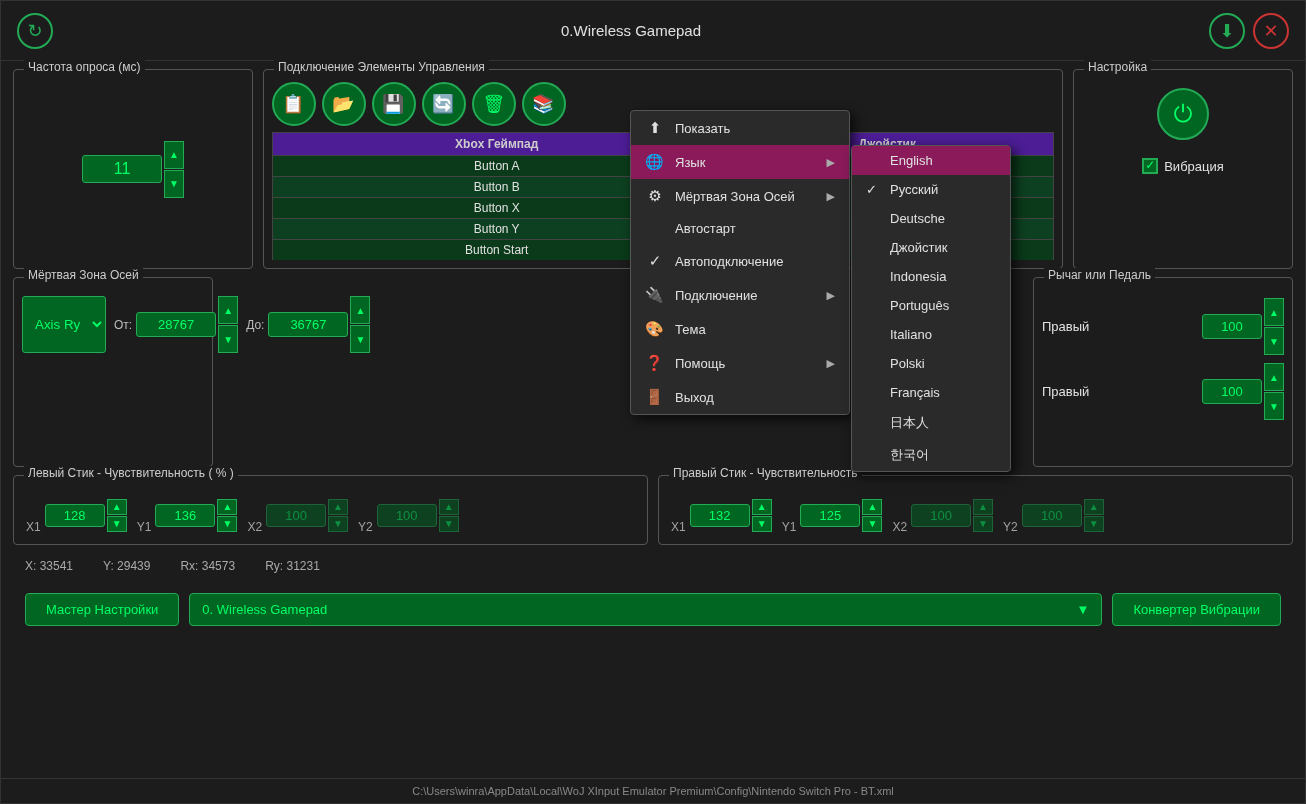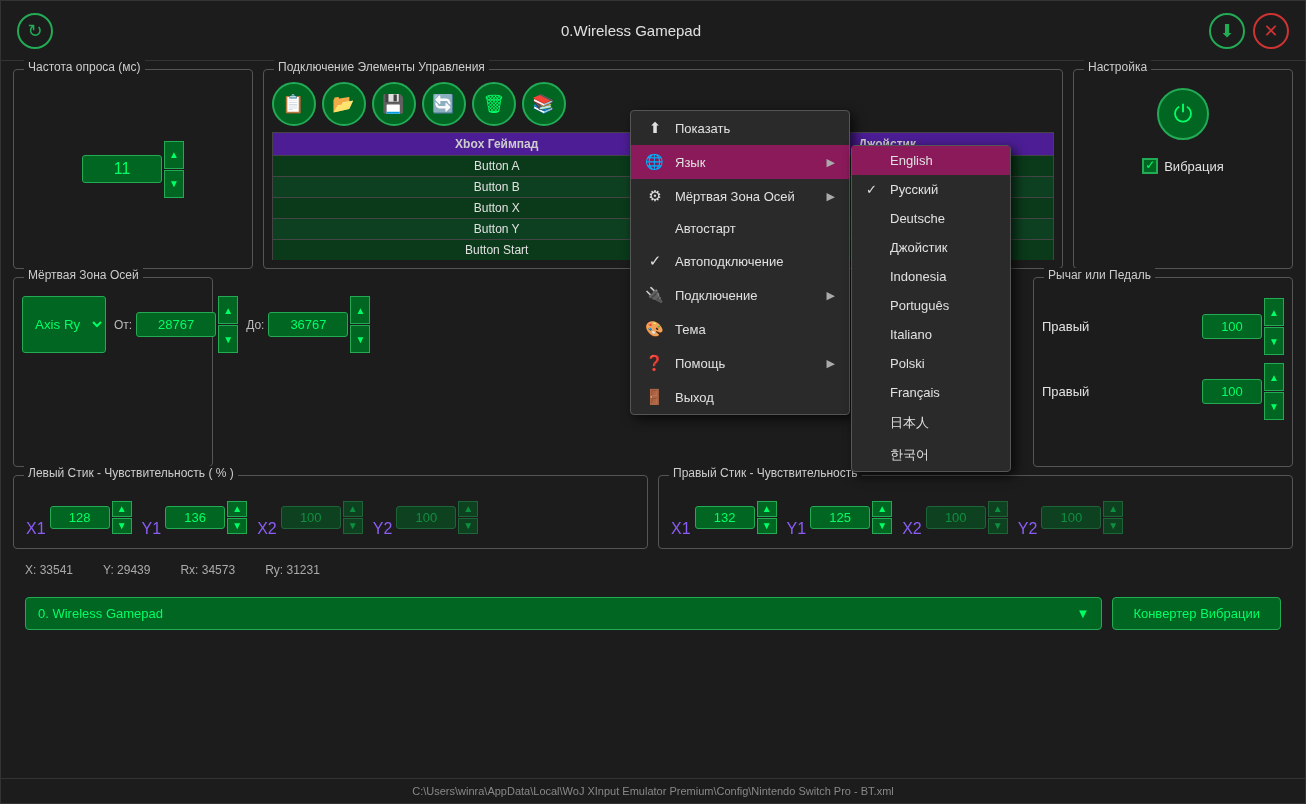--- a/index.html
+++ b/index.html
@@ -239,22 +239,22 @@
       align-items: center;
       flex-wrap: wrap;
       margin-top: 10px;
     }
     .sens-field {
       display: flex;
       align-items: center;
       gap: 4px;
     }
     .sens-label {
-      color: #8b5cf6;
-      font-size: 16px;
+      color: #a3a3a3;
+      font-size: 12px;
       margin-top: 24px;
     }
     .green-input-sm {
       background: #006622;
       border: 1px solid #22aa55;
       color: #00ff66;
       border-radius: 3px;
       padding: 3px 4px;
       text-align: center;
       font-size: 13px;
@@ -633,20 +633,21 @@
     </div>
 
     <div class="status-bar">
       <span>X: 33541</span>
       <span>Y: 29439</span>
       <span>Rx: 34573</span>
       <span>Ry: 31231</span>
     </div>
 
     <div class="bottom-bar">
+      <button class="green-btn">Мастер Настройки</button>
       <div class="device-select">
         <span>0. Wireless Gamepad</span>
         <span>▼</span>
       </div>
       <button class="green-btn">Конвертер Вибрации</button>
     </div>
 
   </div>
 
   <div class="footer-path">C:\Users\winra\AppData\Local\WoJ XInput Emulator Premium\Config\Nintendo Switch Pro - BT.xml</div>

